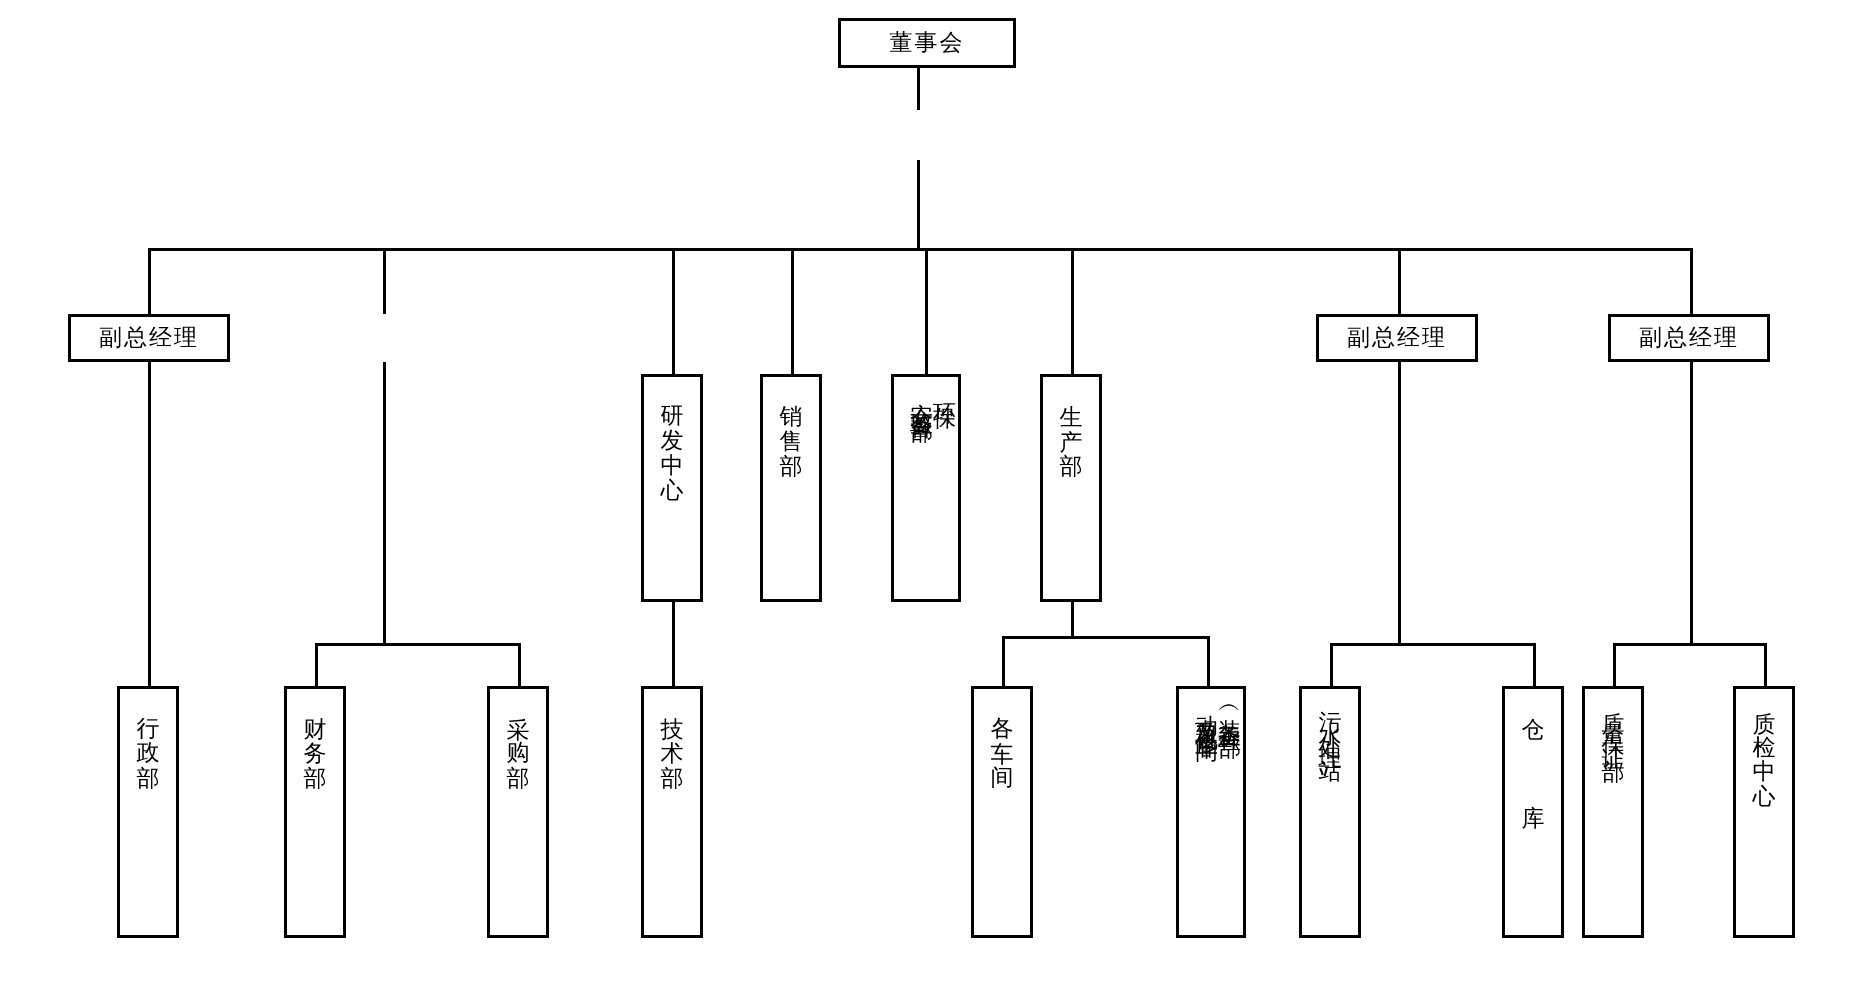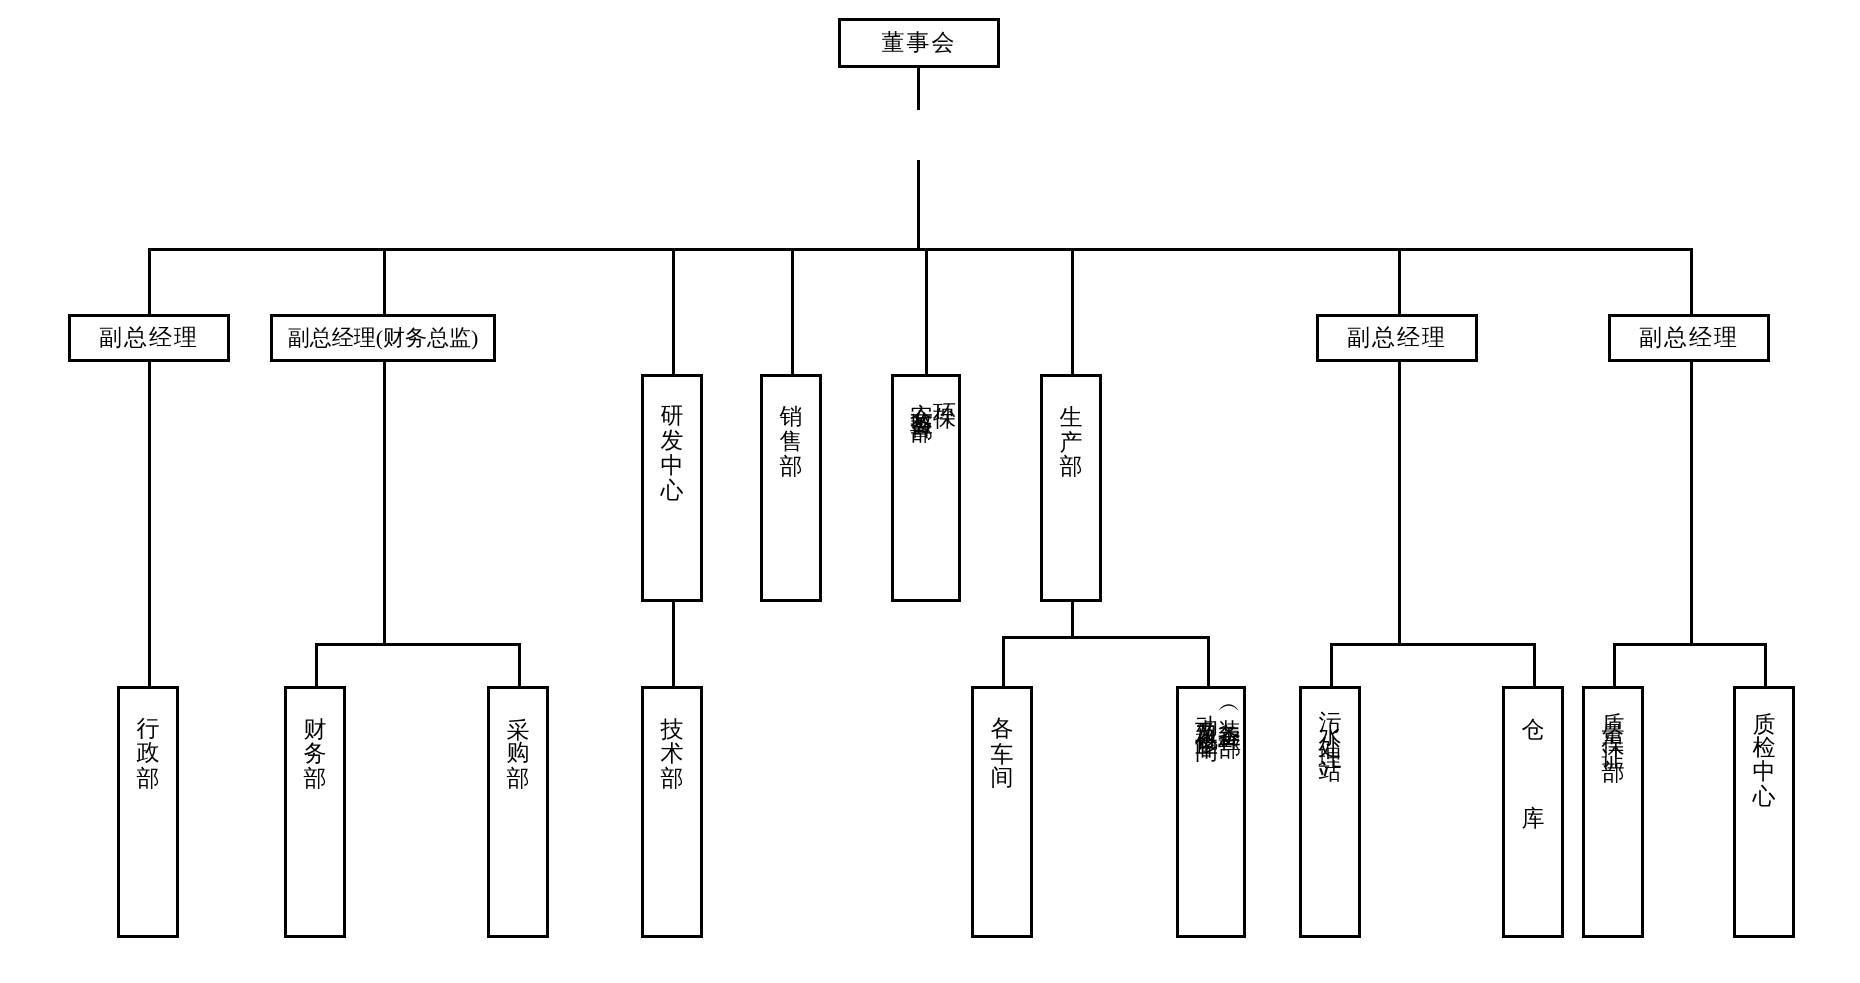--- a/index.html
+++ b/index.html
@@ -76,21 +76,21 @@
     background: #000000;
   }
   .ln.v { width: 3px; }
   .ln.h { height: 3px; }
 </style>
 </head>
 <body>
 
 <div id="canvas">
 
-  <div class="node horiz" style="left:838px; top:18px; width:162px; height:50px;">
+  <div class="node horiz" style="left:838px; top:18px; width:178px; height:50px;">
     <span>董事会</span>
   </div>
 
   <div class="ln v" style="left:917px; top:68px; height:42px;"></div>
 
 
   <div class="ln v" style="left:917px; top:160px; height:90px;"></div>
 
   <div class="ln h" style="left:148px; top:248px; width:1545px;"></div>
 
@@ -100,23 +100,20 @@
   <div class="ln v" style="left:791px; top:248px; height:126px;"></div>
   <div class="ln v" style="left:925px; top:248px; height:126px;"></div>
   <div class="ln v" style="left:1071px; top:248px; height:126px;"></div>
   <div class="ln v" style="left:1398px; top:248px; height:66px;"></div>
   <div class="ln v" style="left:1690px; top:248px; height:66px;"></div>
 
   <div class="node horiz" style="left:68px; top:314px; width:162px; height:48px;">
     <span>副总经理</span>
   </div>
 
-  <div class="node horiz" style="left:270px; top:314px; width:226px; height:48px; font-size:22px; letter-spacing:0px;">
-    <span>副总经理(财务总监)</span>
-  </div>
 
   <div class="node horiz" style="left:1316px; top:314px; width:162px; height:48px;">
     <span>副总经理</span>
   </div>
 
   <div class="node horiz" style="left:1608px; top:314px; width:162px; height:48px;">
     <span>副总经理</span>
   </div>
 
   <div class="node vert" style="left:641px; top:374px; width:62px; height:228px;">

